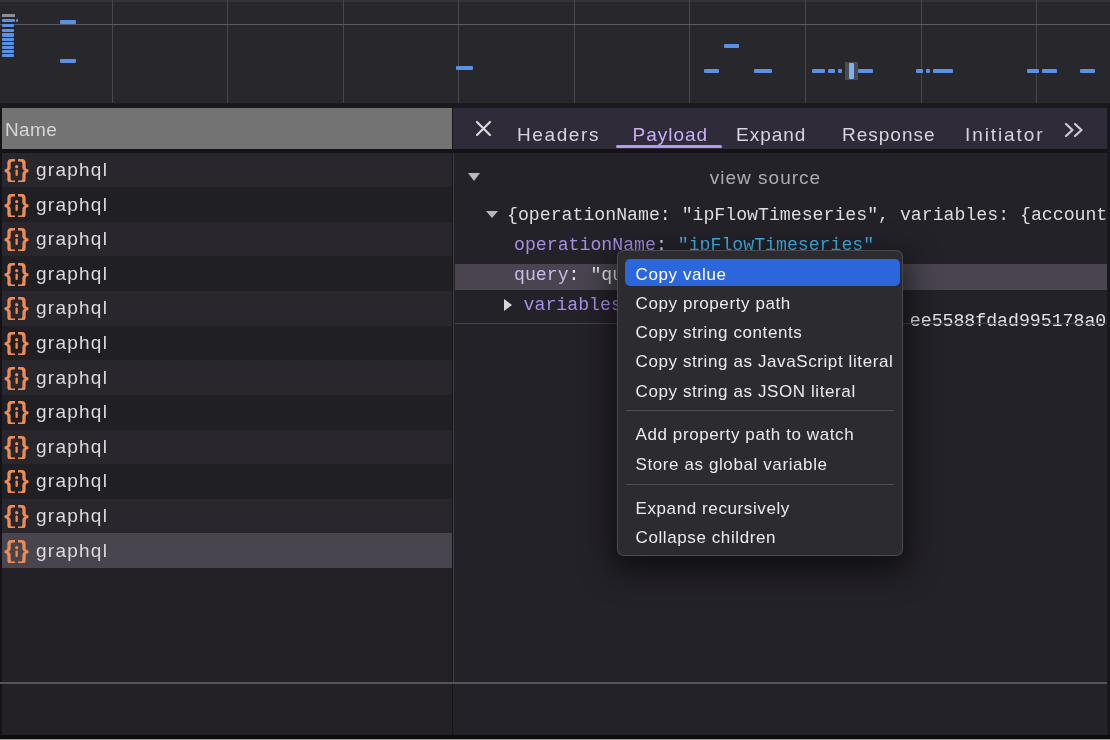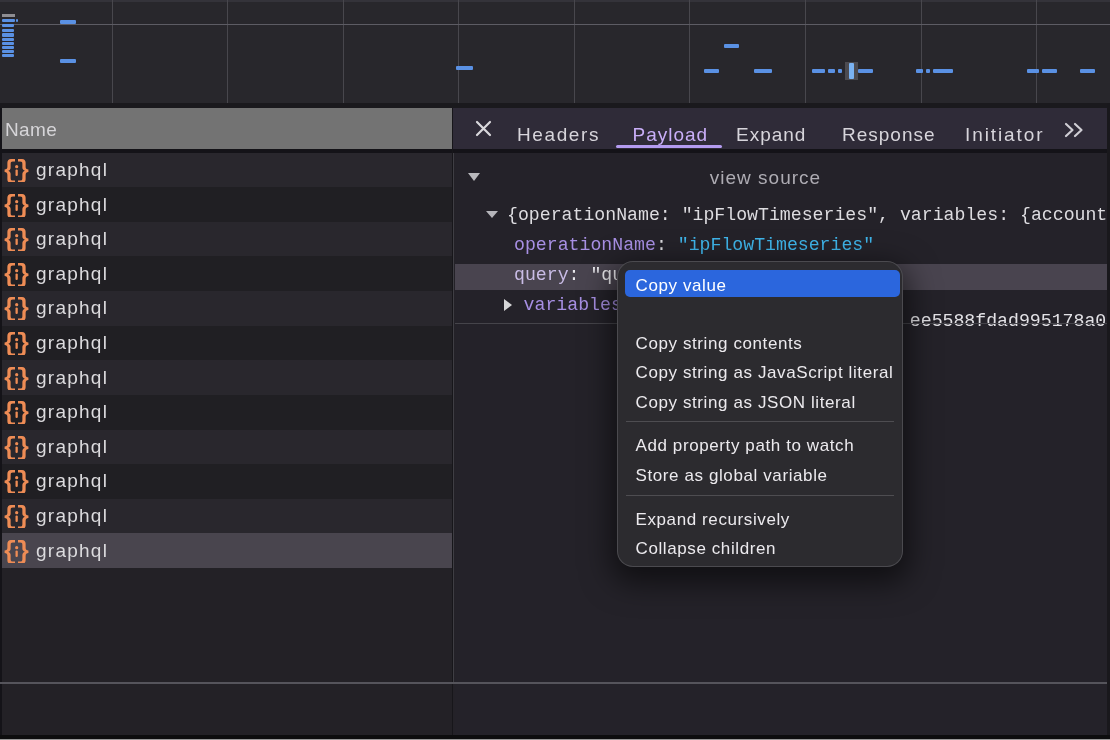--- a/index.html
+++ b/index.html
@@ -232,25 +232,26 @@
   <div class="abs" style="left:451.5px;top:107.5px;width:1.8px;height:627.5px;background:#17161a;"></div>
   <div class="abs" style="left:453.3px;top:152.6px;width:1.2px;height:530.4px;background:#3f3e44;"></div>
 
   <div class="abs" style="left:0;top:681.8px;width:1110px;height:2px;background:#55545b;"></div>
 
   <div class="abs" style="left:1106.5px;top:103px;width:3.5px;height:632px;background:#19181c;"></div>
 
   <div class="abs" style="left:0;top:735px;width:1110px;height:3.5px;background:#0d0d0e;"></div>
   <div class="abs" style="left:0;top:738.5px;width:1110px;height:1.5px;background:#989898;"></div>
 
-  <div class="abs" style="left:617px;top:261px;width:286px;height:306px;background:#2c2b2f;
-       border:1px solid rgba(140,140,145,0.33);border-radius:16px;box-sizing:border-box;
+  <div class="abs" style="left:617px;top:250px;width:286px;height:306px;background:#2c2b2f;
+       border:1px solid rgba(140,140,145,0.33);border-radius:7px;box-sizing:border-box;
        box-shadow:0 10px 30px 6px rgba(0,0,0,0.55);">
     <div class="abs" style="left:7px;top:8px;width:275px;height:27px;background:#2b66dd;border-radius:5px;"></div>
     <div class="mi" style="top:8.5px;color:#ffffff;">Copy value</div>
+    <div class="mi" style="top:37.8px;">Copy property path</div>
     <div class="mi" style="top:67.1px;">Copy string contents</div>
     <div class="mi" style="top:96.4px;">Copy string as JavaScript literal</div>
     <div class="mi" style="top:125.7px;">Copy string as JSON literal</div>
     <div class="msep" style="top:159px;"></div>
     <div class="mi" style="top:169.3px;">Add property path to watch</div>
     <div class="mi" style="top:198.6px;">Store as global variable</div>
     <div class="msep" style="top:232.5px;"></div>
     <div class="mi" style="top:242.8px;">Expand recursively</div>
     <div class="mi" style="top:272.1px;">Collapse children</div>
   </div>

